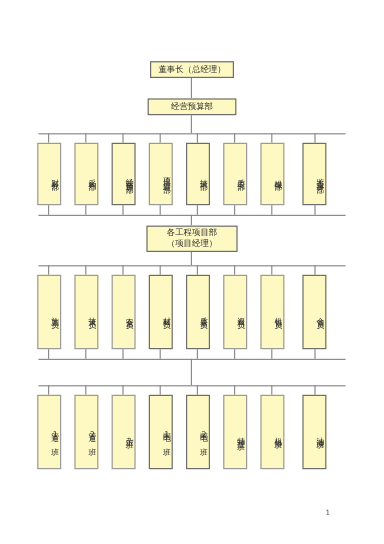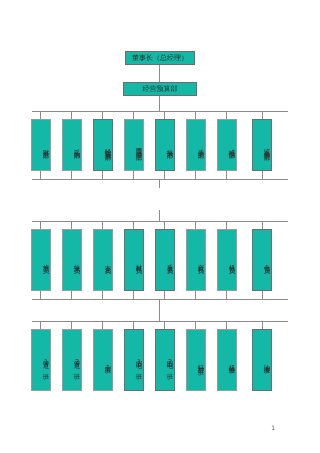--- a/index.html
+++ b/index.html
@@ -34,21 +34,21 @@
     letter-spacing: 0.5px;
     color: #1a1a1a;
     white-space: nowrap;
   }
 
   
   .node {
     position: absolute;
     box-sizing: border-box;
     border: 1px solid #9a9a9a;
-    background: #14b8a6;
+    background: #fef9c3;
     color: #2b2b2b;
     display: flex;
     align-items: center;
     justify-content: center;
     text-align: center;
   }
   .node.strong { border-color: #6d6d6d; }
 
   
   .node.horiz {
@@ -129,20 +129,22 @@
   <div class="line-v" style="left:102px; top:171px; height:8px;"></div>
   <div class="line-v" style="left:133px; top:171px; height:8px;"></div>
   <div class="line-v" style="left:164px; top:171px; height:8px;"></div>
   <div class="line-v" style="left:195px; top:171px; height:8px;"></div>
   <div class="line-v" style="left:226px; top:171px; height:8px;"></div>
   <div class="line-v" style="left:262px; top:171px; height:8px;"></div>
 
   <div class="line-h" style="left:32px; top:179px; width:256px;"></div>
   <div class="line-v" style="left:159px; top:179px; height:9px;"></div>
 
+  <div class="node horiz strong" style="left:122px; top:188px; width:76px; height:22px;">各工程项目部
+（项目经理）</div>
 
   <div class="line-v" style="left:159px; top:210px; height:11px;"></div>
   <div class="line-h" style="left:32px; top:221px; width:256px;"></div>
 
   <div class="line-v" style="left:40px;  top:221px; height:8px;"></div>
   <div class="line-v" style="left:71px;  top:221px; height:8px;"></div>
   <div class="line-v" style="left:102px; top:221px; height:8px;"></div>
   <div class="line-v" style="left:133px; top:221px; height:8px;"></div>
   <div class="line-v" style="left:164px; top:221px; height:8px;"></div>
   <div class="line-v" style="left:195px; top:221px; height:8px;"></div>

